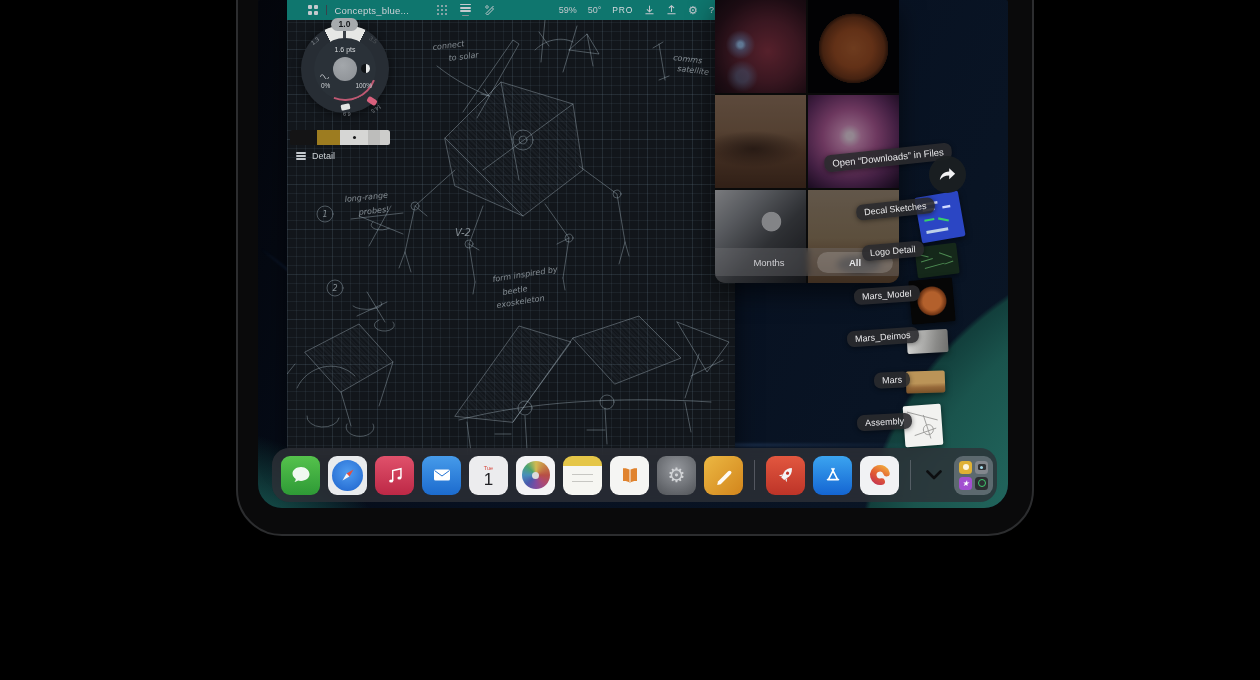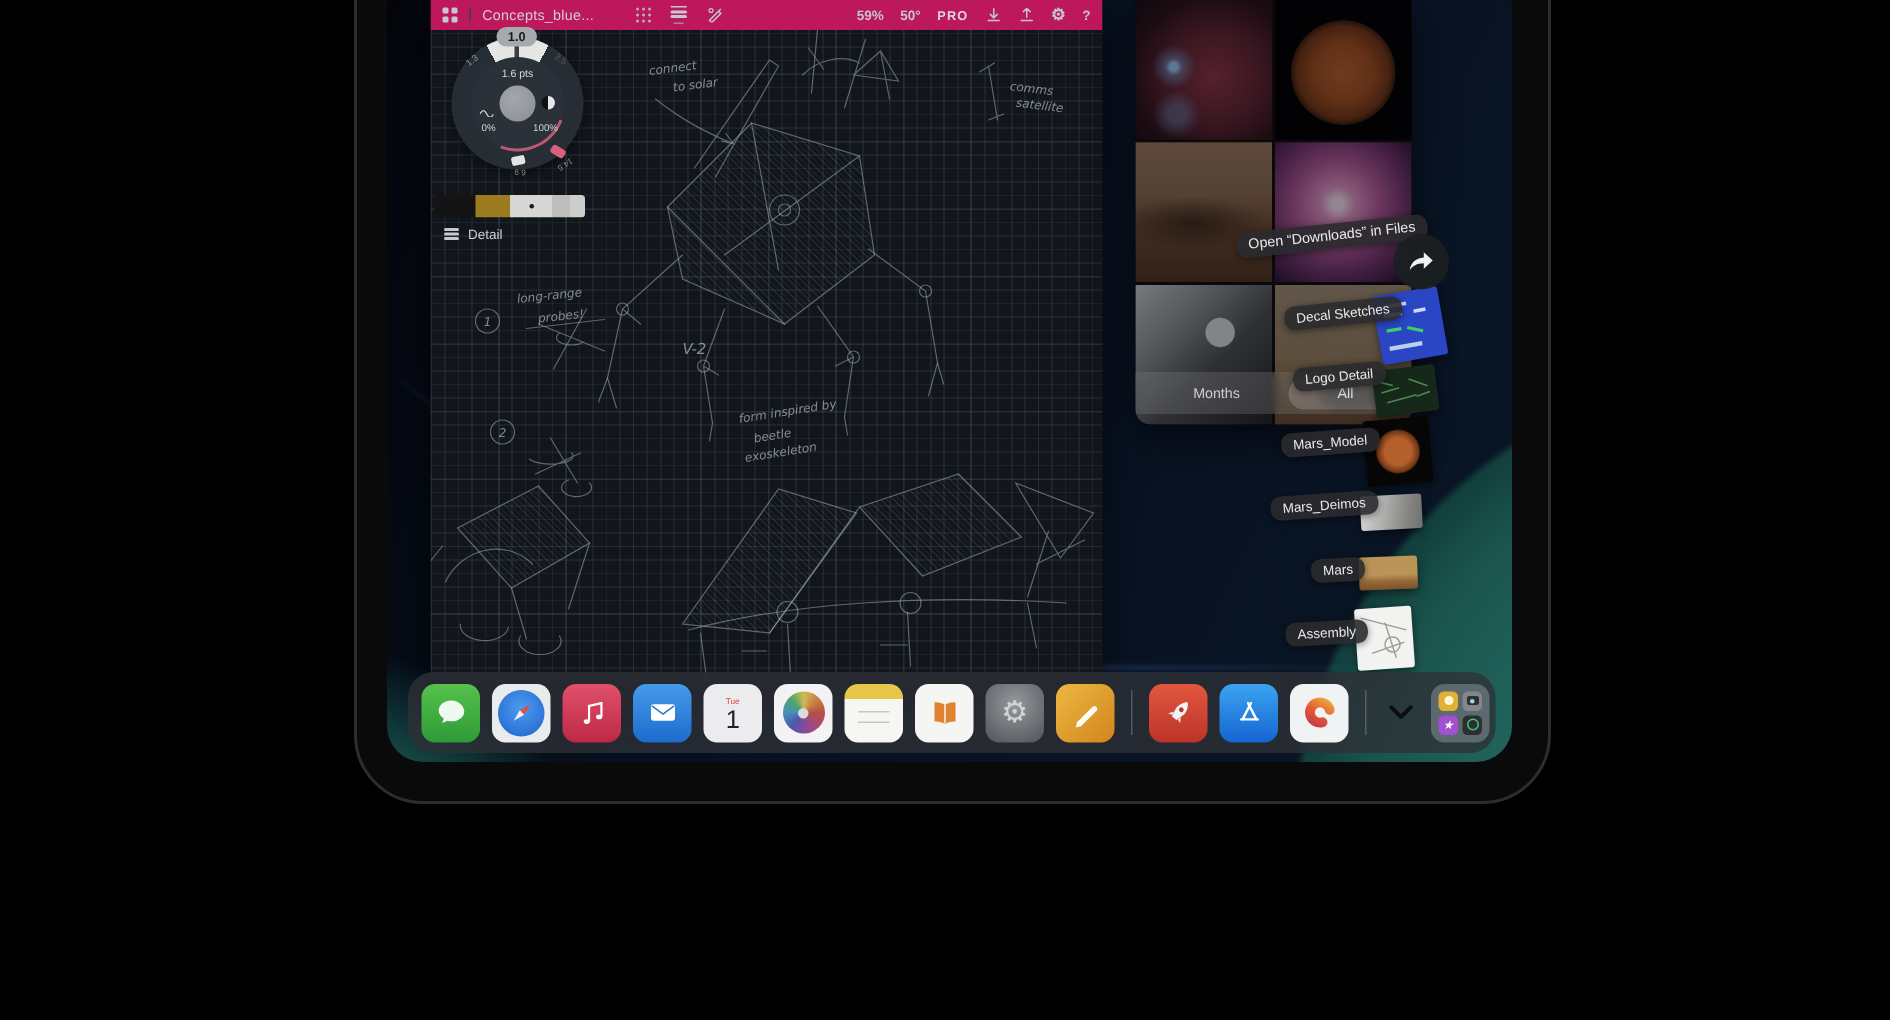--- a/index.html
+++ b/index.html
@@ -15,33 +15,33 @@
       radial-gradient(circle 540px at 930px 570px,#2a7b70 0%,#236a61 30%,#1a544d 52%,#123f3c 60%,rgba(8,18,30,0) 61%),
       radial-gradient(circle 360px at -60px 650px,#1f6f66 0%,#175750 40%,rgba(8,20,30,0) 62%),
       linear-gradient(115deg,#04060c 0%,#071020 45%,#0a1626 100%);}
   .streak{position:absolute;left:-20px;top:308px;width:200px;height:2px;opacity:.45;filter:blur(1px);
     background:linear-gradient(90deg,transparent,#3b7ae0,transparent);transform:rotate(38deg);}
   .horizon{position:absolute;left:90px;top:444px;width:590px;height:2px;opacity:.35;filter:blur(1.5px);
     background:linear-gradient(90deg,transparent,#4d86e8 40%,#67a0f0 60%,transparent);}
   
   #concepts{position:absolute;left:29px;top:0;width:448px;height:455px;background:#14181d;
     border-radius:0 0 10px 10px;overflow:hidden;box-shadow:0 10px 26px rgba(0,0,0,.55);}
-  .cc-header{height:20px;display:flex;align-items:center;padding:0 8px;gap:8px;background:#be185d;
+  .cc-header{height:20px;display:flex;align-items:center;padding:0 21px;gap:8px;background:#0f766e;
     font-size:9px;color:#b9bfc5;text-align:center;}
   .cc-grid-ic{display:grid;grid-template-columns:4px 4px;gap:1.5px;}
   .cc-grid-ic i{width:4px;height:4px;background:#c4c9ce;border-radius:1px;}
   .cc-div{width:1px;height:10px;background:#39414a;}
   .cc-title{font-size:9.5px;color:#ccd1d6;letter-spacing:.2px;}
   .cc-center{display:flex;align-items:center;gap:13px;margin-left:20px;}
   .dotgrid{display:grid;grid-template-columns:repeat(3,2.4px);gap:1.6px;}
   .dotgrid i{width:2.4px;height:2.4px;border-radius:50%;background:#aeb4ba;}
   .hamb{display:flex;flex-direction:column;gap:1.8px;align-items:center;}
   .hamb i{width:11px;height:1.6px;background:#c4c9ce;border-radius:1px;}
   .hamb i.u{width:7px;margin-top:1px;background:#8b9197;}
-  .cc-right{margin-left:auto;display:flex;align-items:center;gap:11px;color:#c3c8cd;font-weight:bold;}
+  .cc-right{margin-left:auto;display:flex;align-items:center;gap:11px;color:#c3c8cd;}
   .cc-right .txt{font-size:9px;}
   .cc-pro{font-size:8.5px;letter-spacing:.8px;color:#d7dbdf;}
   .cc-ico svg{display:block;}
   .gear-g{font-size:11px;line-height:1;color:#c3c8cd;}
   .cc-canvas{position:absolute;left:0;top:20px;right:0;bottom:0;background:#12161b;
     background-image:
       repeating-linear-gradient(0deg,rgba(96,118,134,.13) 0 1px,transparent 1px 9px),
       repeating-linear-gradient(90deg,rgba(96,118,134,.13) 0 1px,transparent 1px 9px),
       repeating-linear-gradient(0deg,rgba(110,134,152,.10) 0 1px,transparent 1px 45px),
       repeating-linear-gradient(90deg,rgba(110,134,152,.10) 0 1px,transparent 1px 45px);}
@@ -82,21 +82,21 @@
   .tonebar{position:absolute;left:3px;top:110px;width:100px;height:15px;border-radius:2.5px;overflow:hidden;
     display:flex;}
   .tonebar i{height:100%;position:relative;}
   .tonebar .dot:after{content:"";position:absolute;left:50%;top:50%;width:3px;height:3px;margin:-1.5px;
     border-radius:50%;background:#17181a;}
   
   .layers{position:absolute;left:9px;top:131px;display:flex;align-items:center;gap:6px;color:#ccd1d5;font-size:9px;}
   .layers .ic{display:flex;flex-direction:column;gap:1.7px;}
   .layers .ic i{width:10px;height:1.6px;background:#c4c9ce;border-radius:1px;}
   
-  #photos{position:absolute;left:499px;top:0;width:184px;height:283px;background:#0a0a0a;
+  #photos{position:absolute;left:457px;top:0;width:184px;height:283px;background:#0a0a0a;
     border-radius:0 0 10px 10px;overflow:hidden;box-shadow:0 10px 26px rgba(0,0,0,.55);}
   .ph-grid{display:grid;grid-template-columns:1fr 1fr;gap:2px;}
   .ph-cell{height:93px;position:relative;}
   .ph-cell:after{content:"";position:absolute;inset:0;background:rgba(5,6,10,.40);}
   .ph-horsehead{background:
     radial-gradient(circle at 28% 48%,#9cc4ee 0 3%,rgba(124,170,226,.5) 7%,transparent 18%),
     radial-gradient(circle at 30% 82%,rgba(120,170,220,.4) 0 6%,transparent 16%),
     radial-gradient(circle at 58% 55%,#8c3342 0%,#5d2330 42%,#2c1119 74%,#150a0f 100%);}
   .ph-mars{background:radial-gradient(circle 35px at 50% 52%,#b3602c 0%,#a04e20 55%,#713616 88%,#3a1c0b 99%,#000 100%),#000;}
   .ph-marsland{background:
@@ -107,21 +107,21 @@
   .ph-voyager{background:
     radial-gradient(circle 17px at 62% 34%,#d8d9db 0 55%,transparent 60%),
     linear-gradient(135deg,#c6c8ca 0%,#8f9397 26%,#4a4d50 58%,#1e2022 100%);}
   .ph-rover{background:
     radial-gradient(ellipse 34px 14px at 56% 80%,#2c251e 0 60%,transparent 70%),
     linear-gradient(180deg,#a08d75 0%,#96805f 52%,#7c5e40 78%,#64492f 100%);}
   .ph-seg{position:absolute;left:0;right:0;top:248px;height:28px;background:rgba(128,128,133,.30);
     backdrop-filter:blur(3px);display:flex;align-items:center;padding:0 6px;}
   .seg-months{flex:1;text-align:center;color:#cfcfd3;font-size:9.5px;}
   .seg-all{width:76px;height:21px;border-radius:11px;background:rgba(255,255,255,.17);color:#e6e6e9;
-    font-size:9.5px;display:flex;align-items:center;justify-content:center;}
+    font-size:9.5px;display:flex;align-items:center;justify-content:center;font-weight:bold;}
   
   .d-pill{position:absolute;background:rgba(42,42,46,.9);color:#e9e9eb;font-size:9px;padding:3px 8px;
     border-radius:7px;white-space:nowrap;box-shadow:0 1px 5px rgba(0,0,0,.45);z-index:6;}
   .d-thumb{position:absolute;z-index:5;box-shadow:0 2px 6px rgba(0,0,0,.5);border-radius:2px;}
   #share-btn{position:absolute;left:671px;top:156px;width:37px;height:37px;border-radius:50%;
     background:rgba(27,31,34,.92);display:flex;align-items:center;justify-content:center;z-index:7;}
   
   #dock{position:absolute;left:14px;top:448px;width:725px;height:54px;border-radius:17px;
     background:rgba(46,49,55,.78);backdrop-filter:blur(6px);display:flex;align-items:center;
     padding:0 9px;box-sizing:border-box;gap:8px;z-index:8;}

